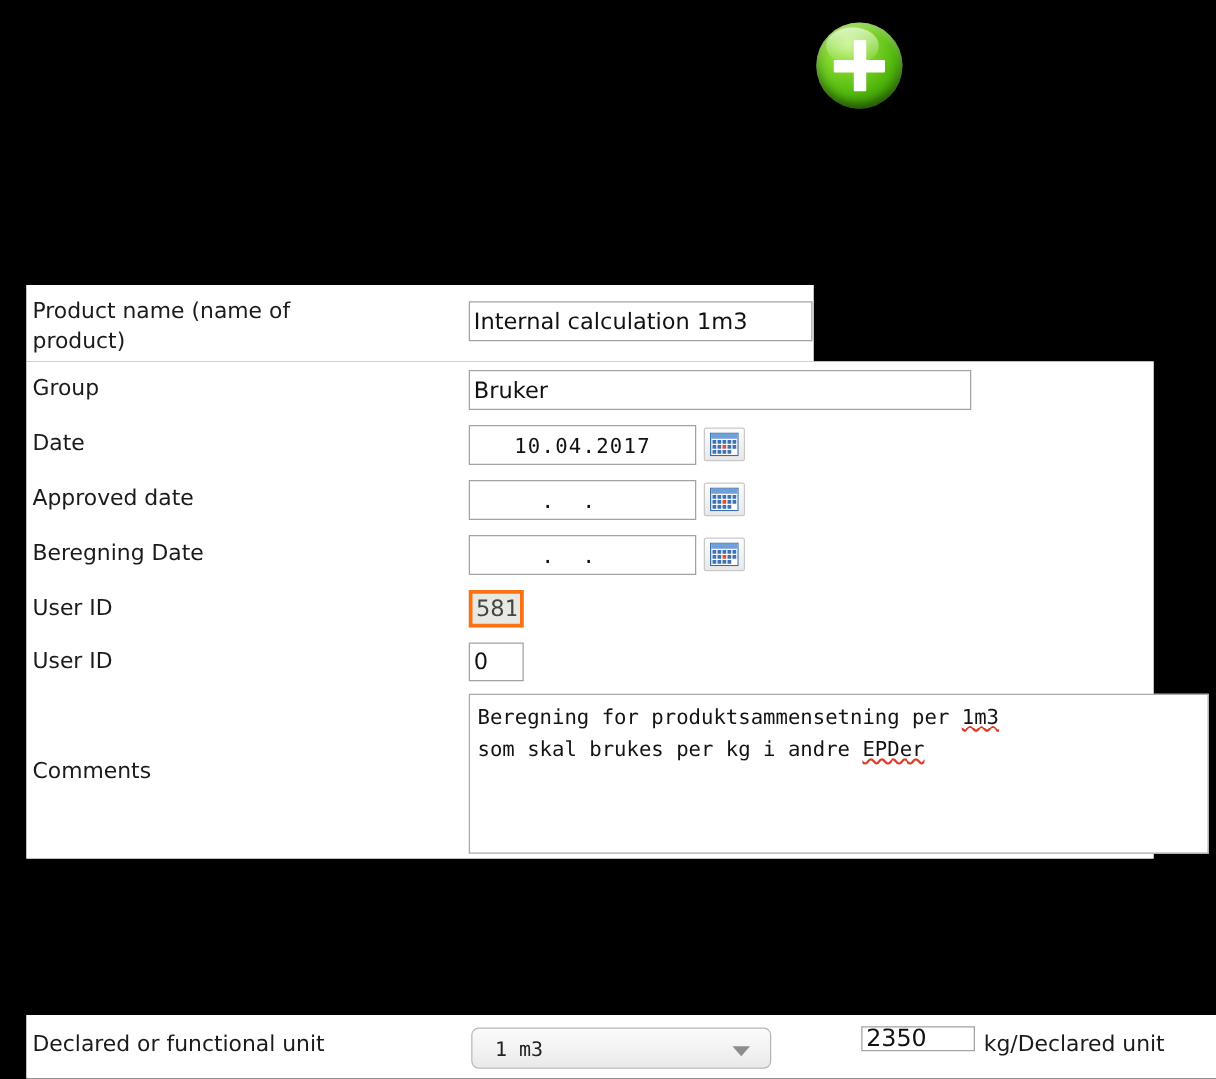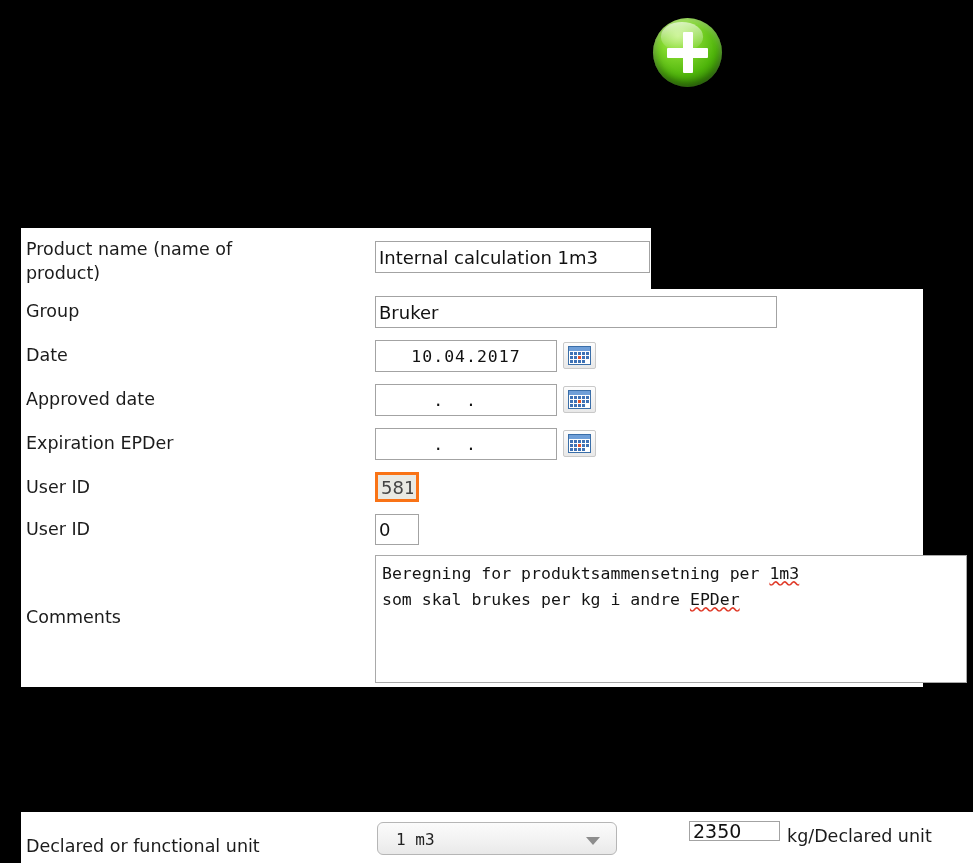--- a/index.html
+++ b/index.html
@@ -88,21 +88,21 @@
   }
   .cal svg { position: absolute; left: 4px; top: 3px; }
 
   
   .strip {
     position: absolute; left: 21px; top: 812px;
     width: 952px; height: 51px; background: #fff;
   }
   #unit-row { position: absolute; left: 21px; top: 812px; width: 952px; height: 51px; }
   #unit-label {
-    position: absolute; left: 5px; top: 24px;
+    position: absolute; left: 5px; top: 14px;
     font-size: 17.5px; color: #1b1b1b;
   }
   #unit-select {
     position: absolute; left: 356px; top: 10px;
     width: 240px; height: 33px;
     border: 1px solid #b6b6b6; border-radius: 6px;
     background: linear-gradient(to bottom,#fbfbfb 0%, #f3f3f3 50%, #e9e9e9 100%);
     font-family: "DejaVu Sans Mono", monospace;
     font-size: 16px; color: #222;
     cursor: pointer;
@@ -198,21 +198,21 @@
               <rect x="6" y="14" width="3" height="3"></rect>
             <rect x="10" y="14" width="3" height="3"></rect>
               <rect x="14" y="14" width="3" height="3"></rect>
           </g>
           <rect x="10" y="10" width="3" height="3" fill="#e2502a"></rect>
         </svg>
       </div>
     </div>
 
     <div class="row" style="top:193px;height:44px;">
-      <div class="lbl" style="top:10px;">Expiration EPDer</div>
+      <div class="lbl" style="top:10px;">Beregning Date</div>
       <input class="txt mono" style="left: 354px; top: 7px; width: 182px; height: 32px; text-align: center;" value="  .  .    ">
       <div class="cal" style="left:542px;top:9px;">
         <svg width="23" height="19" viewBox="0 0 23 19">
           <rect x="0.5" y="0.5" width="22" height="18" fill="#ffffff" stroke="#3a6ea8"></rect>
           <rect x="1" y="1" width="21" height="4" fill="#6f9fd8"></rect>
           <g fill="#3f72b5">
             <rect x="2" y="6" width="3" height="3"></rect>
               <rect x="6" y="6" width="3" height="3"></rect>
             <rect x="10" y="6" width="3" height="3"></rect>
               <rect x="14" y="6" width="3" height="3"></rect>

